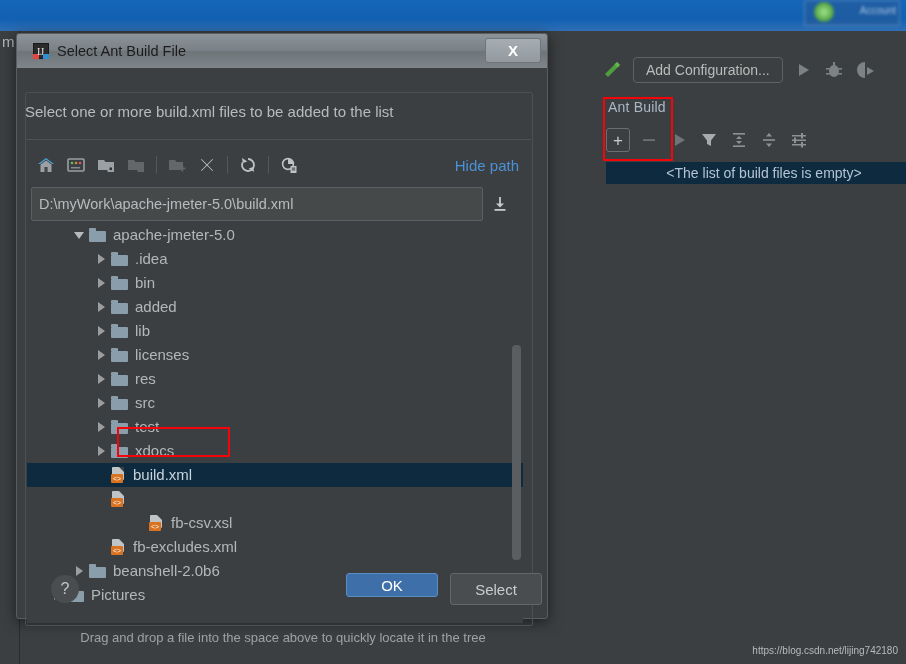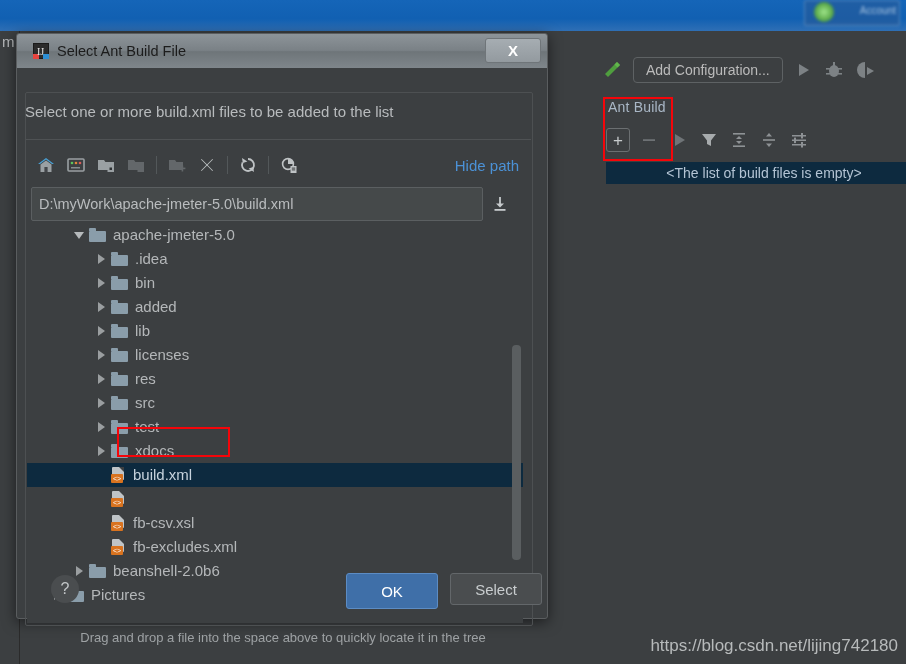--- a/index.html
+++ b/index.html
@@ -81,21 +81,21 @@
   }
   .ant-ico { width: 22px; height: 22px; display: flex; align-items: center; justify-content: center; }
   .ant-empty-row {
     position: absolute; left: 6px; top: 66px; width: 316px; height: 22px;
     background: #0d2a3f; color: #b4c4d4; font-size: 14px;
     display: flex; align-items: center; justify-content: center;
   }
 
   .watermark {
     position: absolute; right: 8px; bottom: 8px;
-    font-size: 17px; color: #b7babb;
+    font-size: 10px; color: #b7babb;
   }
 
   
   .dialog {
     position: absolute; left: 16px; top: 33px; width: 532px; height: 586px;
     background: #3c3f41;
     border: 1px solid #5a5d5f;
     border-radius: 3px;
     box-shadow: 0 3px 14px rgba(0,0,0,0.55);
   }
@@ -239,21 +239,21 @@
   .dlg-footer {
     position: absolute; left: 0; bottom: 10px; width: 532px; height: 38px;
   }
   .help-btn {
     position: absolute; left: 34px; top: 4px; width: 28px; height: 28px;
     border-radius: 50%; background: #4a4d4f;
     display: flex; align-items: center; justify-content: center;
     color: #c2c6c8; font-size: 16px;
   }
   .ok-btn {
-    position: absolute; left: 329px; top: 2px; width: 92px; height: 36px;
+    position: absolute; left: 329px; top: 2px; width: 92px; height: 24px;
     background: #3f6fa8; border: 1px solid #5c8cc4; border-radius: 3px;
     color: #ffffff; font-size: 15px;
     display: flex; align-items: center; justify-content: center;
   }
   .cancel-btn {
     position: absolute; left: 433px; top: 2px; width: 92px; height: 32px;
     background: #4a4d4f; border: 1px solid #63676a; border-radius: 3px;
     color: #c9cdcf; font-size: 15px;
     display: flex; align-items: center; justify-content: center;
   }
@@ -563,21 +563,21 @@
               <span class="node-label">build.xml</span>
             </div>
             <div class="tree-row" style="padding-left: 66px;">
               <span class="arrow"></span>
               <span class="xml-ico">
                 <span class="page"></span>
                 <span class="corner"></span>
                 <span class="badge">&lt;&gt;</span>
               </span>
             </div>
-            <div class="tree-row" style="padding-left: 66px;">
+            <div class="tree-row" style="padding-left: 104px;">
               <span class="arrow"></span>
               <span class="xml-ico">
                 <span class="page"></span>
                 <span class="corner"></span>
                 <span class="badge">&lt;&gt;</span>
               </span>
               <span class="node-label">fb-csv.xsl</span>
             </div>
             <div class="tree-row" style="padding-left: 66px;">
               <span class="arrow"></span>

